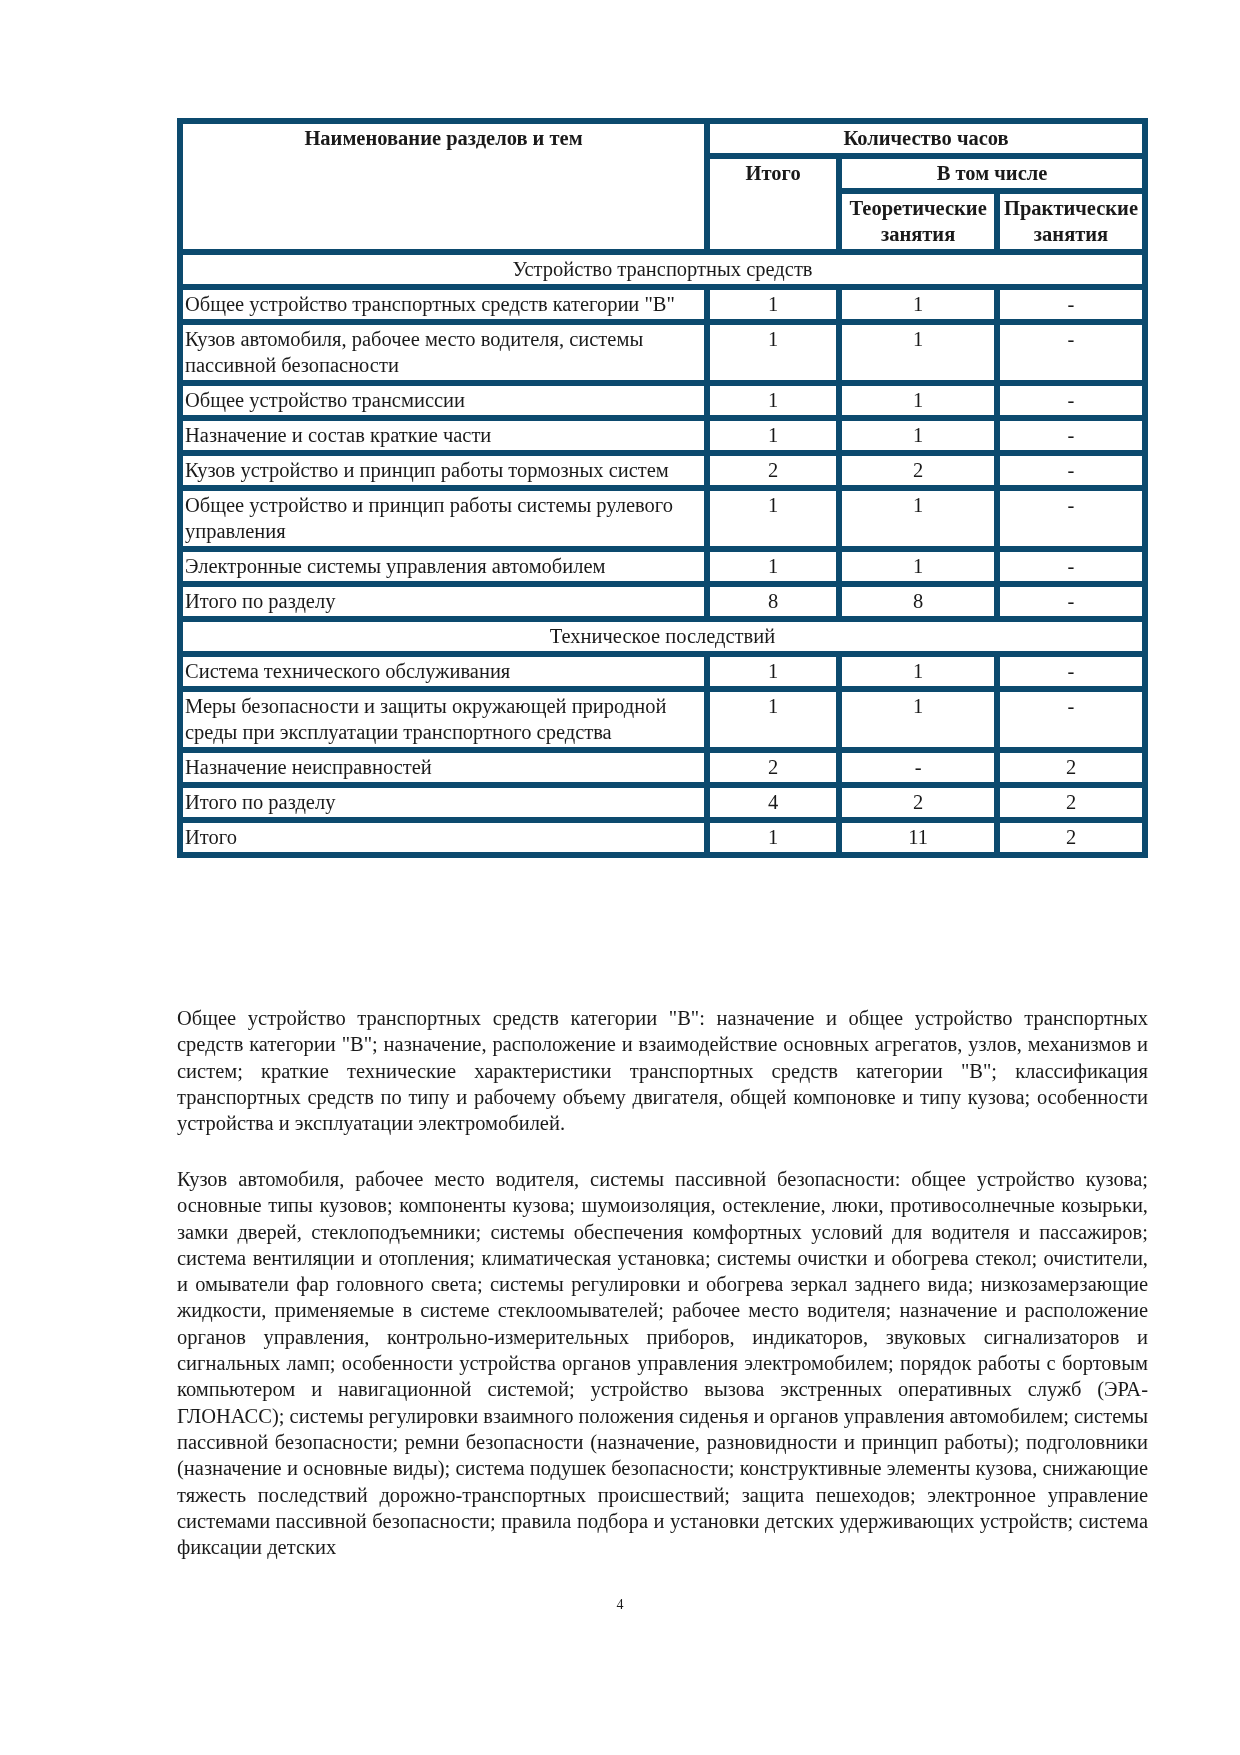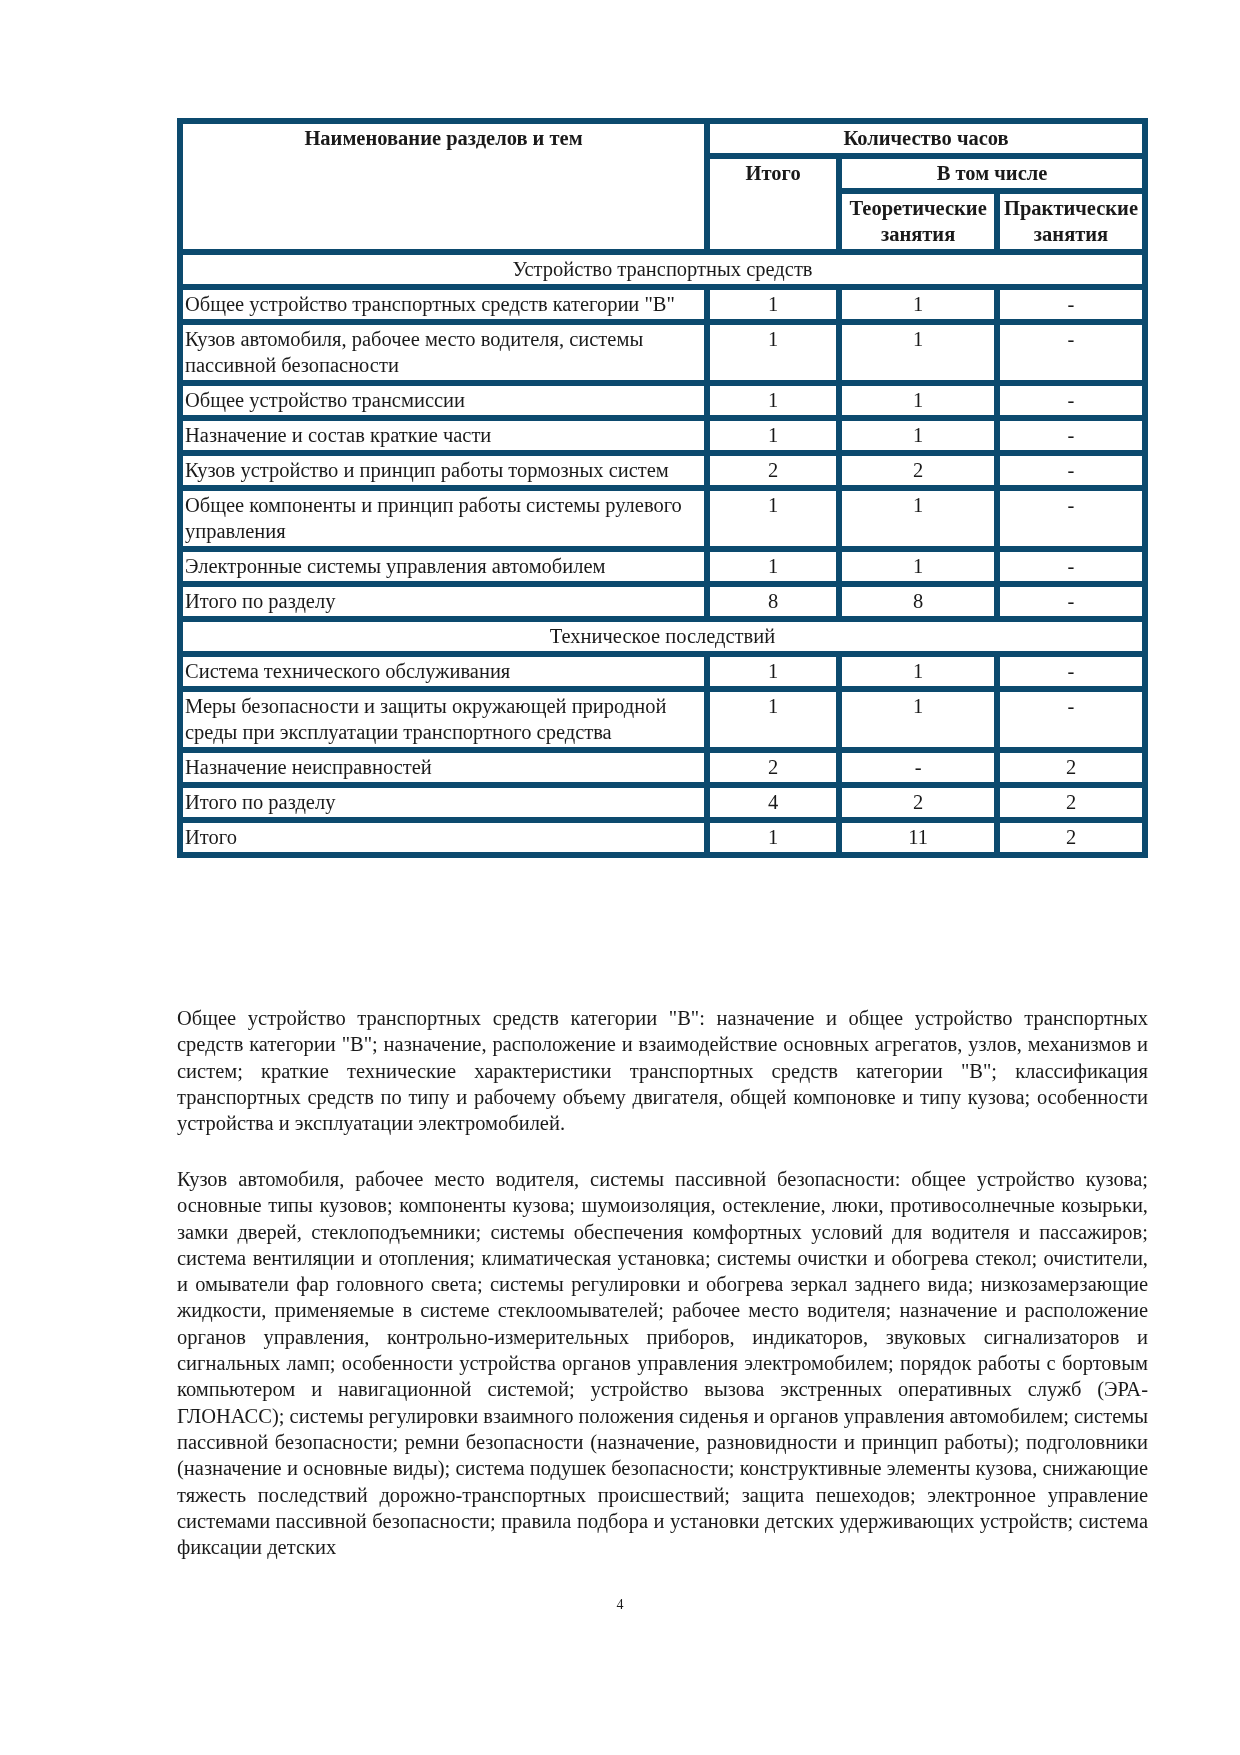--- a/index.html
+++ b/index.html
@@ -73,21 +73,21 @@
           <td class="num">1</td>
           <td class="num">-</td>
         </tr>
       <tr>
           <td>Кузов устройство и принцип работы тормозных систем</td>
           <td class="num">2</td>
           <td class="num">2</td>
           <td class="num">-</td>
         </tr>
       <tr>
-          <td>Общее компоненты и принцип работы системы рулевого управления</td>
+          <td>Общее устройство и принцип работы системы рулевого управления</td>
           <td class="num">1</td>
           <td class="num">1</td>
           <td class="num">-</td>
         </tr>
       <tr>
           <td>Электронные системы управления автомобилем</td>
           <td class="num">1</td>
           <td class="num">1</td>
           <td class="num">-</td>
         </tr>

